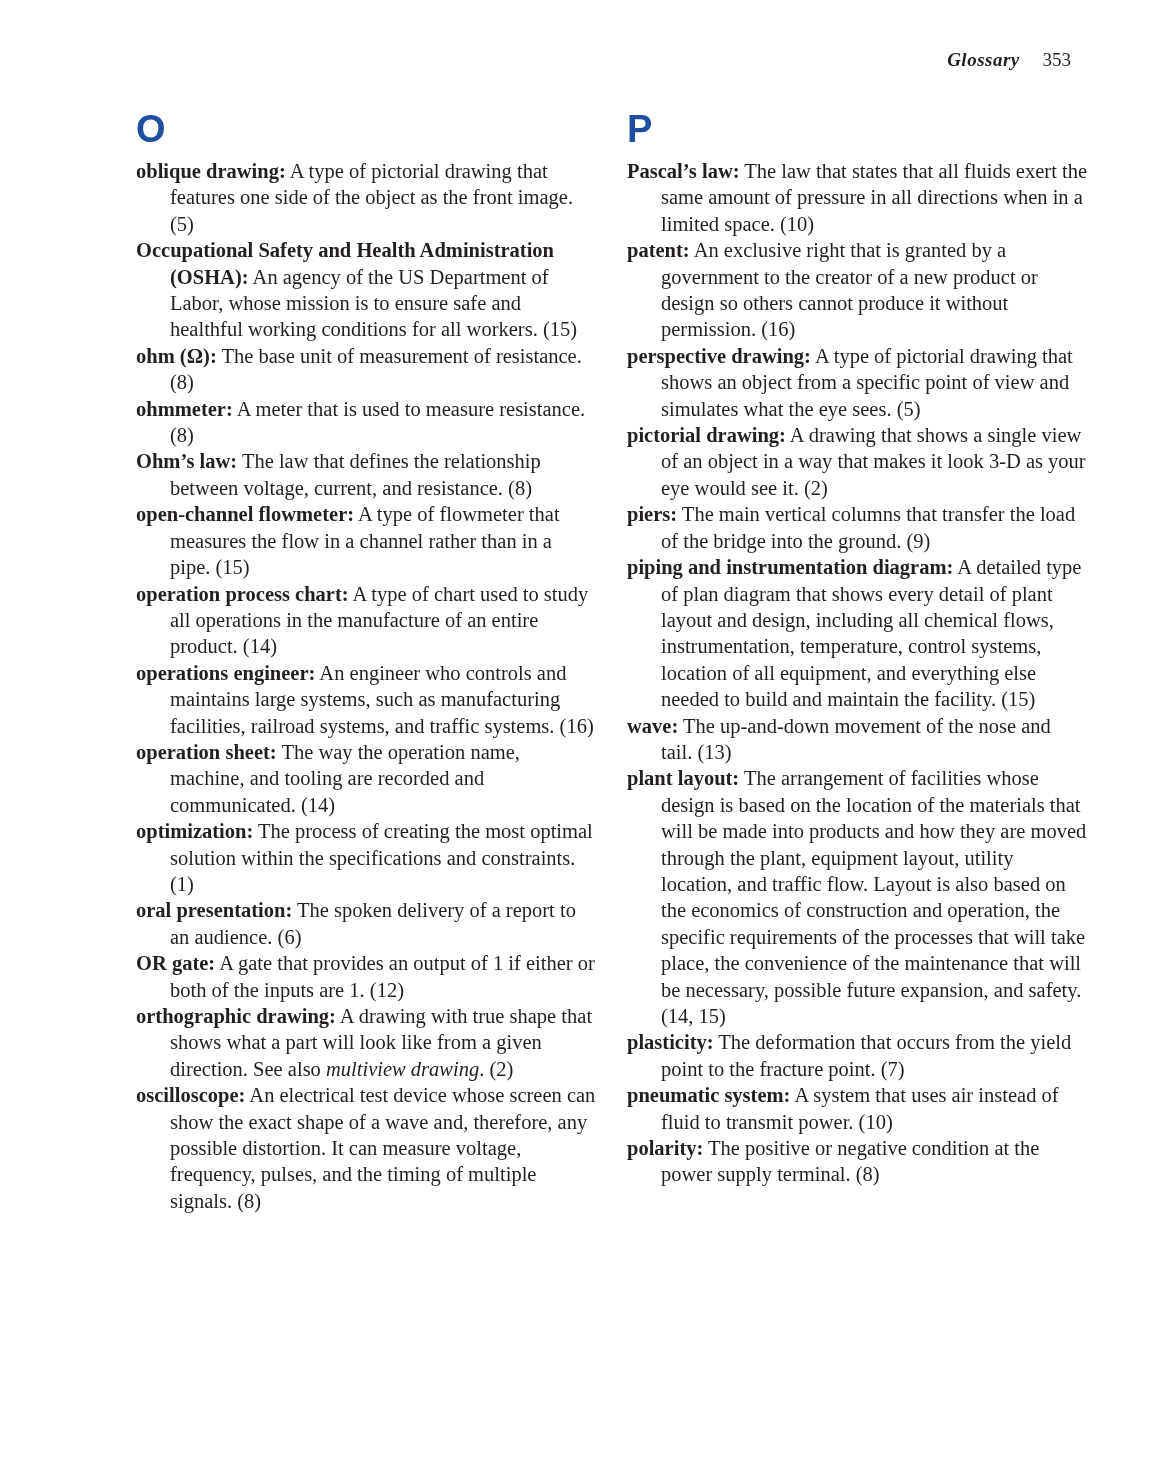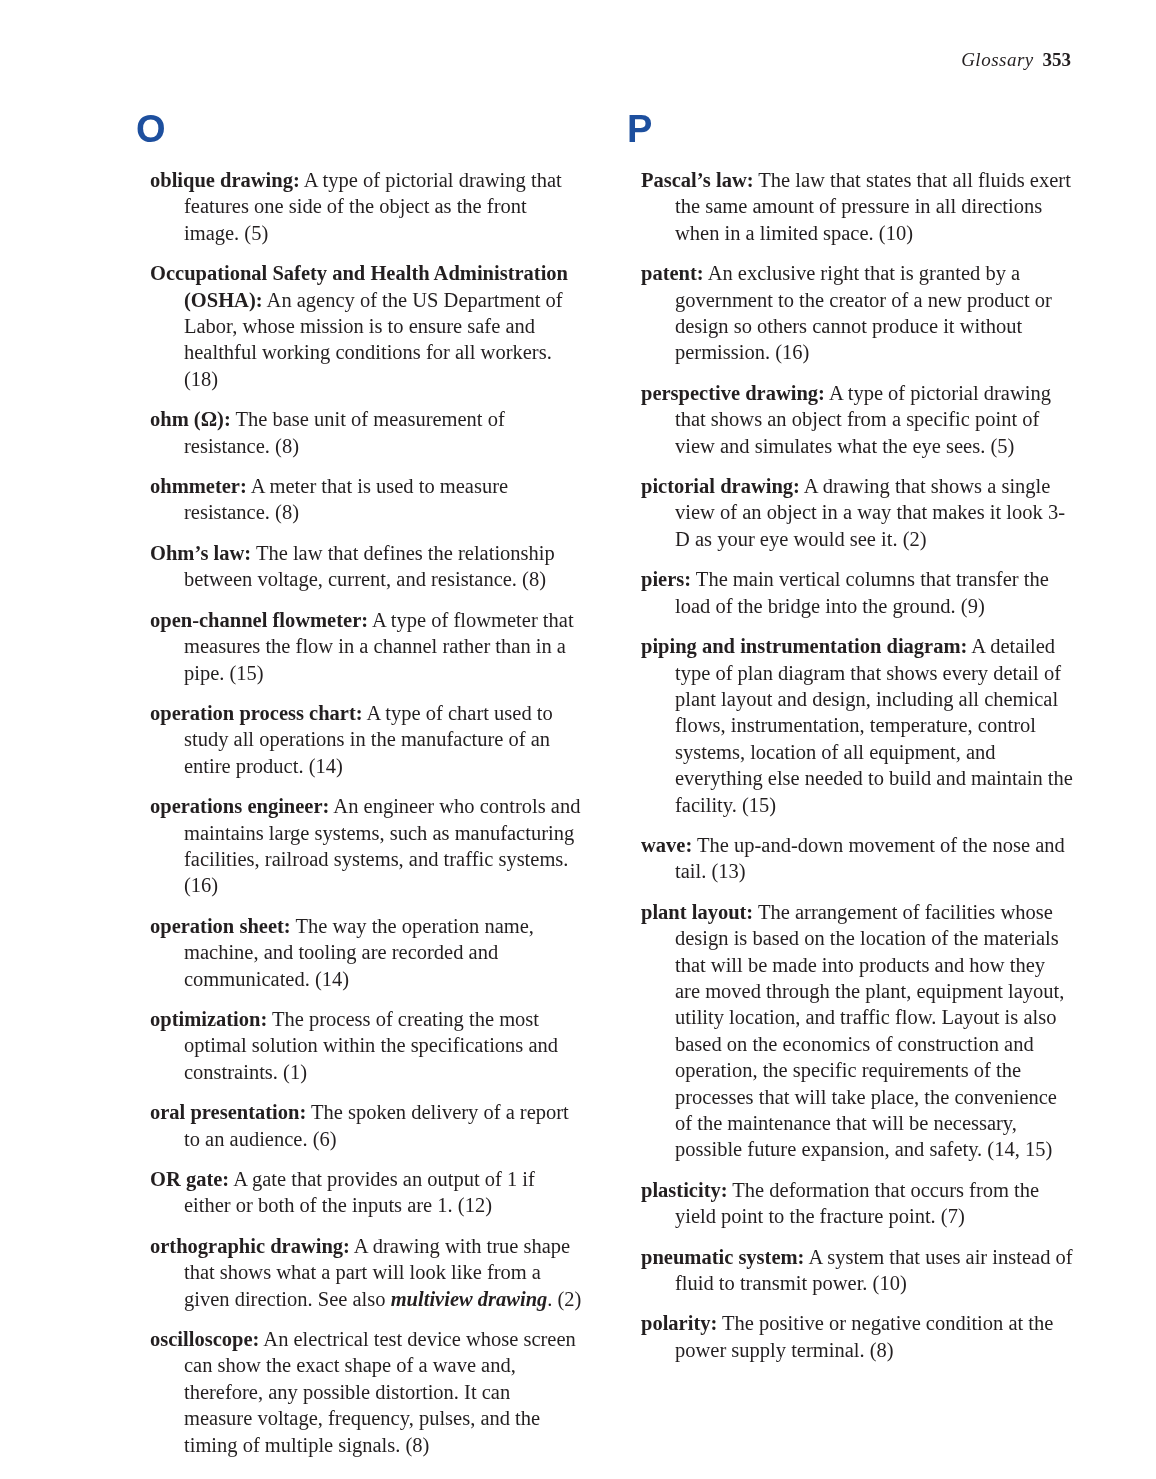--- a/index.html
+++ b/index.html
@@ -19,24 +19,25 @@
     position: absolute;
     top: 48px;
     right: 85px;
     font-size: 19px;
     line-height: 24px;
     white-space: nowrap;
   }
   .running-head .title {
     font-style: italic;
     letter-spacing: 0.5px;
+    font-weight: bold;
   }
   .running-head .pagenum {
-    font-weight: bold;
-    margin-left: 4px;
+    font-weight: normal;
+    margin-left: 18px;
   }
   .column {
     position: absolute;
     top: 105px;
     width: 460px;
   }
   .col-left { left: 136px; }
   .col-right { left: 627px; }
   .letter-heading {
     font-family: "Liberation Sans", "DejaVu Sans", sans-serif;
@@ -44,42 +45,41 @@
     font-size: 38px;
     line-height: 48px;
     color: #1d4f9e;
     margin: 0 0 5px 0;
   }
   .entry {
     font-size: 20.5px;
     line-height: 26.4px;
     padding-left: 34px;
     text-indent: -34px;
-    margin: 14px;
+    margin: 0;
   }
   .term {
     font-weight: bold;
   }
   .xref {
     font-style: italic;
-    font-weight: bold;
   }
 </style>
 </head>
 <body>
 
 <div class="running-head">
   <span class="title">Glossary</span>
   <span class="pagenum">353</span>
 </div>
 
 <div class="column col-left">
   <h2 class="letter-heading">O</h2>
   <p class="entry"><span class="term">oblique drawing:</span><span> A type of pictorial drawing that features one side of the object as the front image. (5)</span></p>
-  <p class="entry"><span class="term">Occupational Safety and Health Administration (OSHA):</span><span> An agency of the US Department of Labor, whose mission is to ensure safe and healthful working conditions for all workers. (18)</span></p>
+  <p class="entry"><span class="term">Occupational Safety and Health Administration (OSHA):</span><span> An agency of the US Department of Labor, whose mission is to ensure safe and healthful working conditions for all workers. (15)</span></p>
   <p class="entry"><span class="term">ohm (Ω):</span><span> The base unit of measurement of resistance. (8)</span></p>
   <p class="entry"><span class="term">ohmmeter:</span><span> A meter that is used to measure resistance. (8)</span></p>
   <p class="entry"><span class="term">Ohm’s law:</span><span> The law that defines the relationship between voltage, current, and resistance. (8)</span></p>
   <p class="entry"><span class="term">open-channel flowmeter:</span><span> A type of flowmeter that measures the flow in a channel rather than in a pipe. (15)</span></p>
   <p class="entry"><span class="term">operation process chart:</span><span> A type of chart used to study all operations in the manufacture of an entire product. (14)</span></p>
   <p class="entry"><span class="term">operations engineer:</span><span> An engineer who controls and maintains large systems, such as manufacturing facilities, railroad systems, and traffic systems. (16)</span></p>
   <p class="entry"><span class="term">operation sheet:</span><span> The way the operation name, machine, and tooling are recorded and communicated. (14)</span></p>
   <p class="entry"><span class="term">optimization:</span><span> The process of creating the most optimal solution within the specifications and constraints. (1)</span></p>
   <p class="entry"><span class="term">oral presentation:</span><span> The spoken delivery of a report to an audience. (6)</span></p>
   <p class="entry"><span class="term">OR gate:</span><span> A gate that provides an output of 1 if either or both of the inputs are 1. (12)</span></p>

